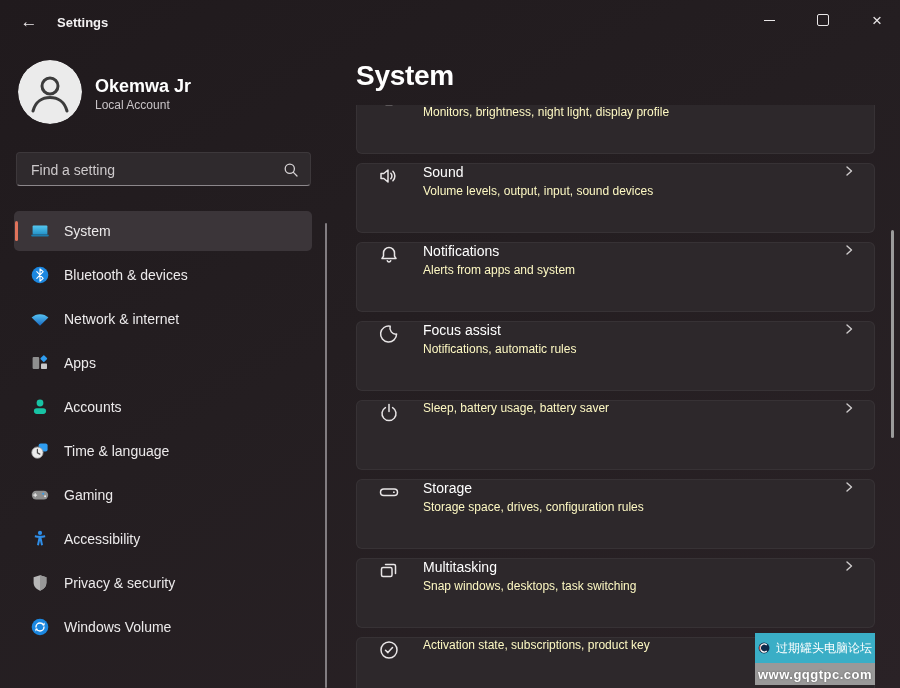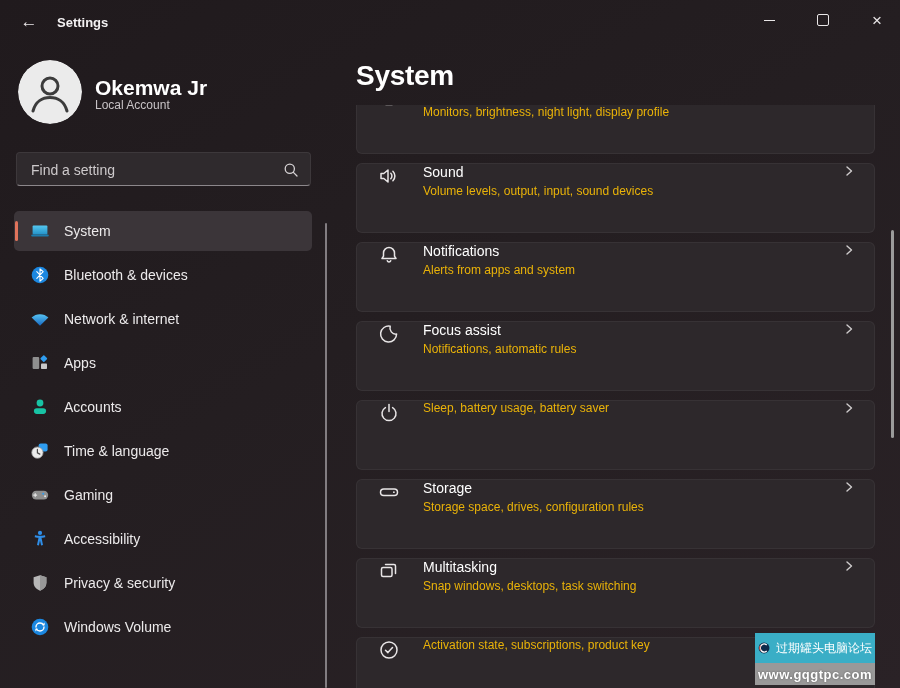--- a/index.html
+++ b/index.html
@@ -14,21 +14,21 @@
   .back-btn{position:absolute;left:13px;top:7px;width:32px;height:30px;background:none;border:none;
     color:#e9e6e7;font-size:17px;line-height:30px;text-align:center;cursor:pointer;border-radius:4px;padding:0;}
   .tb-title{position:absolute;left:57px;top:15px;font-size:13px;font-weight:700;color:#f3f1f2;}
   .wincontrols{position:absolute;right:0;top:0;height:40px;display:flex;gap:8px;}
   .wincontrols button{width:46px;height:40px;background:none;border:none;display:flex;align-items:center;justify-content:center;cursor:pointer;color:#e9e6e7;padding:0;}
   .min-glyph{display:block;width:11px;height:1px;background:#e9e6e7;}
   .max-glyph{display:block;width:10px;height:10px;border:1px solid #e9e6e7;border-radius:2px;}
   .close-glyph{font-size:17px;line-height:1;}
   
   .avatar{position:absolute;left:18px;top:60px;width:64px;height:64px;border-radius:50%;}
-  .user-name{position:absolute;left:95px;top:76px;font-size:21px;font-weight:700;color:#fff;}
+  .user-name{position:absolute;left:95px;top:76px;font-size:18px;font-weight:700;color:#fff;}
   .user-type{position:absolute;left:95px;top:98px;font-size:12px;color:#c8c3c6;}
   .search-box{position:absolute;left:16px;top:152px;width:295px;height:34px;box-sizing:border-box;
     background:#2f2a2d;border:1px solid #3d383b;border-bottom:1px solid #8c878b;border-radius:4px;}
   .search-box input{position:absolute;left:12px;top:0;width:250px;height:32px;background:none;border:none;outline:none;
     color:#e8e5e6;font-size:14px;font-family:"Liberation Sans",sans-serif;}
   .search-box input::placeholder{color:#cdc9cb;}
   .search-ic{position:absolute;right:11px;top:9px;}
   .nav{position:absolute;left:14px;top:211px;width:298px;}
   .nav-item{position:relative;height:40px;margin-bottom:4px;display:flex;align-items:center;border-radius:5px;cursor:pointer;}
   .nav-item.selected{background:var(--selected-bg,#3b3539);}
@@ -39,21 +39,21 @@
   
   .page-title{position:absolute;left:356px;top:60px;font-size:28px;font-weight:700;letter-spacing:-0.3px;color:#fff;}
   .cards-viewport{position:absolute;left:356px;top:105px;width:537px;height:583px;overflow:hidden;}
   .card{position:relative;width:519px;height:70px;box-sizing:border-box;margin-bottom:9px;
     background:var(--card-bg,#2d282b);border:1px solid rgba(255,255,255,0.05);border-radius:6px;
     display:flex;align-items:flex-start;padding:0 18px 0 20px;cursor:pointer;}
   .card.clipped{margin-top:-21px;}
   .card-icon{width:26px;height:24px;margin-right:20px;flex:0 0 auto;display:flex;}
   .card-text{display:flex;flex-direction:column;gap:4px;flex:1;}
   .card-title{font-size:14px;color:#fff;}
-  .card-sub{font-size:12px;color:#eab308;}
+  .card-sub{font-size:12px;color:#fef9c3;}
   .chev{flex:0 0 auto;display:flex;}
   .main-scroll{position:absolute;left:891px;top:230px;width:3px;height:208px;background:#9b9b9b;border-radius:2px;}
   
   .watermark{position:absolute;left:755px;top:633px;width:120px;}
   .wm-top{height:30px;background:var(--watermark-teal,#3aaec6);display:flex;align-items:center;padding:0 3px;gap:6px;box-sizing:border-box;}
   .wm-top .wm-text{font-size:12px;color:#fff;white-space:nowrap;}
   .wm-bottom{height:22px;background:rgba(168,168,168,0.88);display:flex;align-items:center;justify-content:center;}
   .wm-bottom .wm-url{font-size:13px;font-weight:700;color:#fff;text-shadow:0 0 2px #555;letter-spacing:0.5px;text-align:center;}
   svg{display:block;}
 </style>

